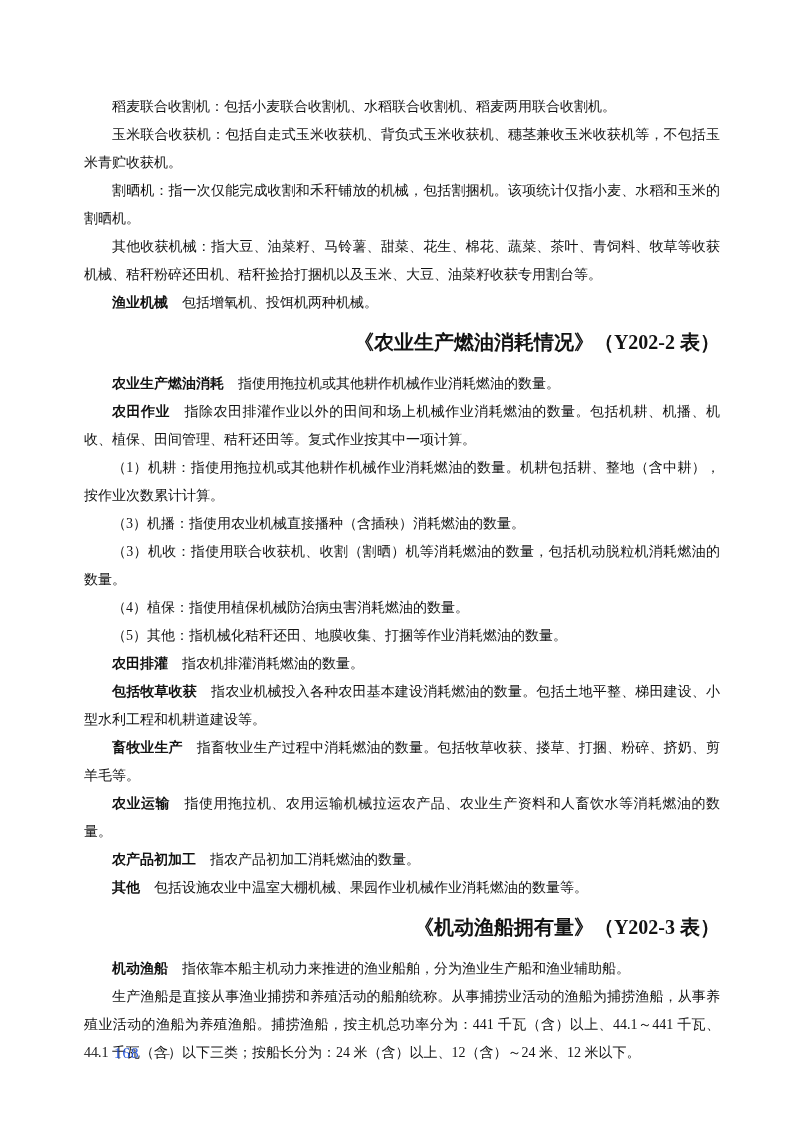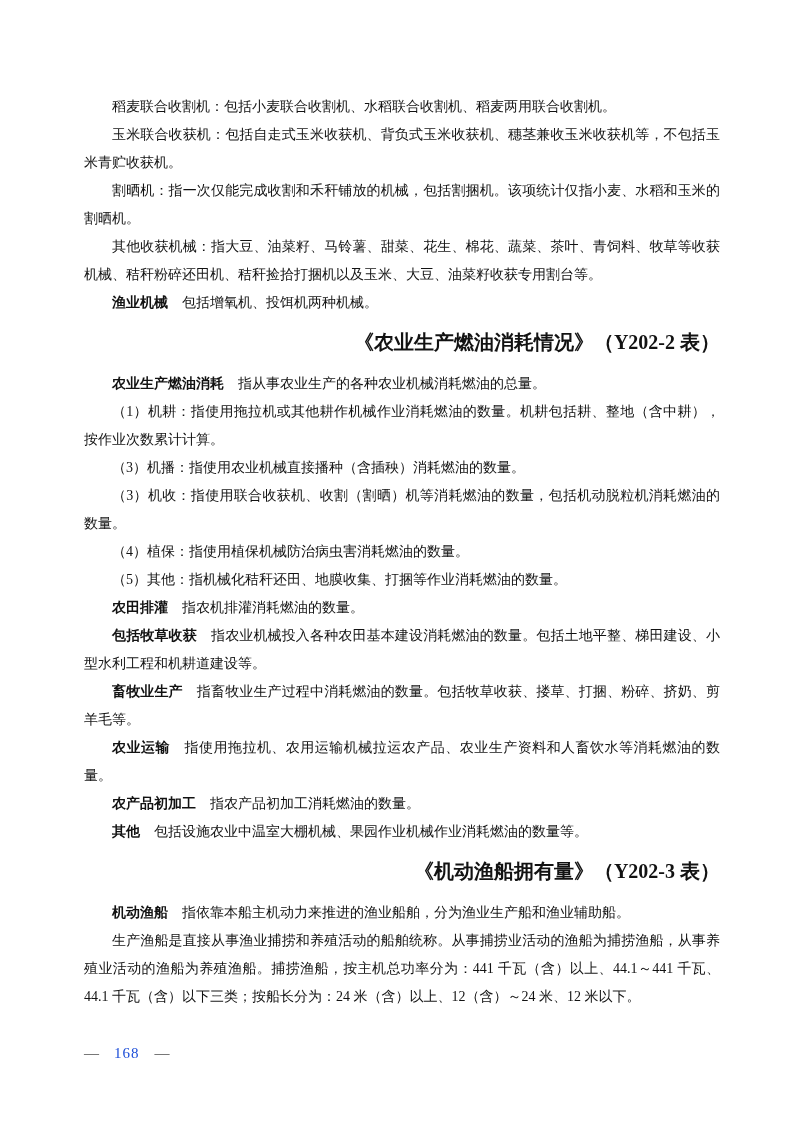--- a/index.html
+++ b/index.html
@@ -49,21 +49,22 @@
 </head>
 <body>
 
 <div class="content">
     <p class="para"><span class="run">稻麦联合收割机：包括小麦联合收割机、水稻联合收割机、稻麦两用联合收割机。</span></p>
     <p class="para"><span class="run">玉米联合收获机：包括自走式玉米收获机、背负式玉米收获机、穗茎兼收玉米收获机等，不包括玉米青贮收获机。</span></p>
     <p class="para"><span class="run">割晒机：指一次仅能完成收割和禾秆铺放的机械，包括割捆机。该项统计仅指小麦、水稻和玉米的割晒机。</span></p>
     <p class="para"><span class="run">其他收获机械：指大豆、油菜籽、马铃薯、甜菜、花生、棉花、蔬菜、茶叶、青饲料、牧草等收获机械、秸秆粉碎还田机、秸秆捡拾打捆机以及玉米、大豆、油菜籽收获专用割台等。</span></p>
     <p class="para"><span class="term">渔业机械</span><span class="run">　包括增氧机、投饵机两种机械。</span></p>
     <h2 class="section-heading">《农业生产燃油消耗情况》（Y202-2 表）</h2>
-    <p class="para"><span class="term">农业生产燃油消耗</span><span class="run">　指从事农业生产的各种农业机械消耗燃油的总量。</span></p>
+    <p class="para"><span class="term">农业生产燃油消耗</span><span class="run">　指使用拖拉机或其他耕作机械作业消耗燃油的数量。</span></p>
+    <p class="para"><span class="term">农田作业</span><span class="run">　指除农田排灌作业以外的田间和场上机械作业消耗燃油的数量。包括机耕、机播、机收、植保、田间管理、秸秆还田等。复式作业按其中一项计算。</span></p>
     <p class="para"><span class="run">（1）机耕：指使用拖拉机或其他耕作机械作业消耗燃油的数量。机耕包括耕、整地（含中耕），按作业次数累计计算。</span></p>
     <p class="para"><span class="run">（3）机播：指使用农业机械直接播种（含插秧）消耗燃油的数量。</span></p>
     <p class="para"><span class="run">（3）机收：指使用联合收获机、收割（割晒）机等消耗燃油的数量，包括机动脱粒机消耗燃油的数量。</span></p>
     <p class="para"><span class="run">（4）植保：指使用植保机械防治病虫害消耗燃油的数量。</span></p>
     <p class="para"><span class="run">（5）其他：指机械化秸秆还田、地膜收集、打捆等作业消耗燃油的数量。</span></p>
     <p class="para"><span class="term">农田排灌</span><span class="run">　指农机排灌消耗燃油的数量。</span></p>
     <p class="para"><span class="term">包括牧草收获</span><span class="run">　指农业机械投入各种农田基本建设消耗燃油的数量。包括土地平整、梯田建设、小型水利工程和机耕道建设等。</span></p>
     <p class="para"><span class="term">畜牧业生产</span><span class="run">　指畜牧业生产过程中消耗燃油的数量。包括牧草收获、搂草、打捆、粉碎、挤奶、剪羊毛等。</span></p>
     <p class="para"><span class="term">农业运输</span><span class="run">　指使用拖拉机、农用运输机械拉运农产品、农业生产资料和人畜饮水等消耗燃油的数量。</span></p>
     <p class="para"><span class="term">农产品初加工</span><span class="run">　指农产品初加工消耗燃油的数量。</span></p>

